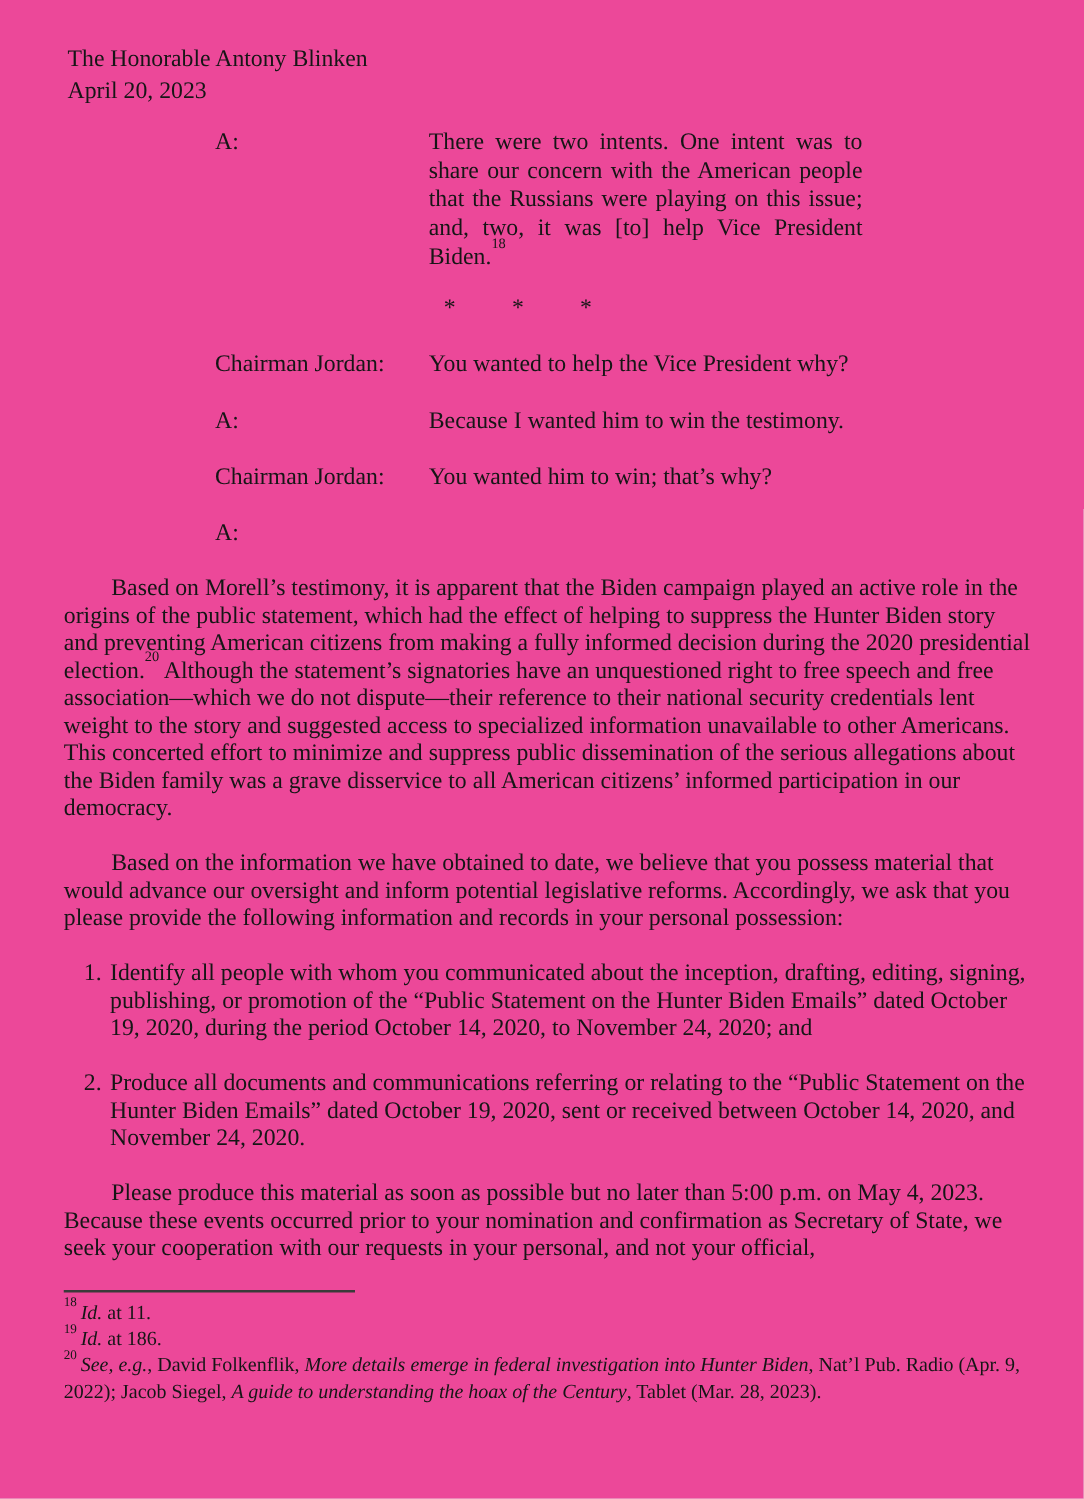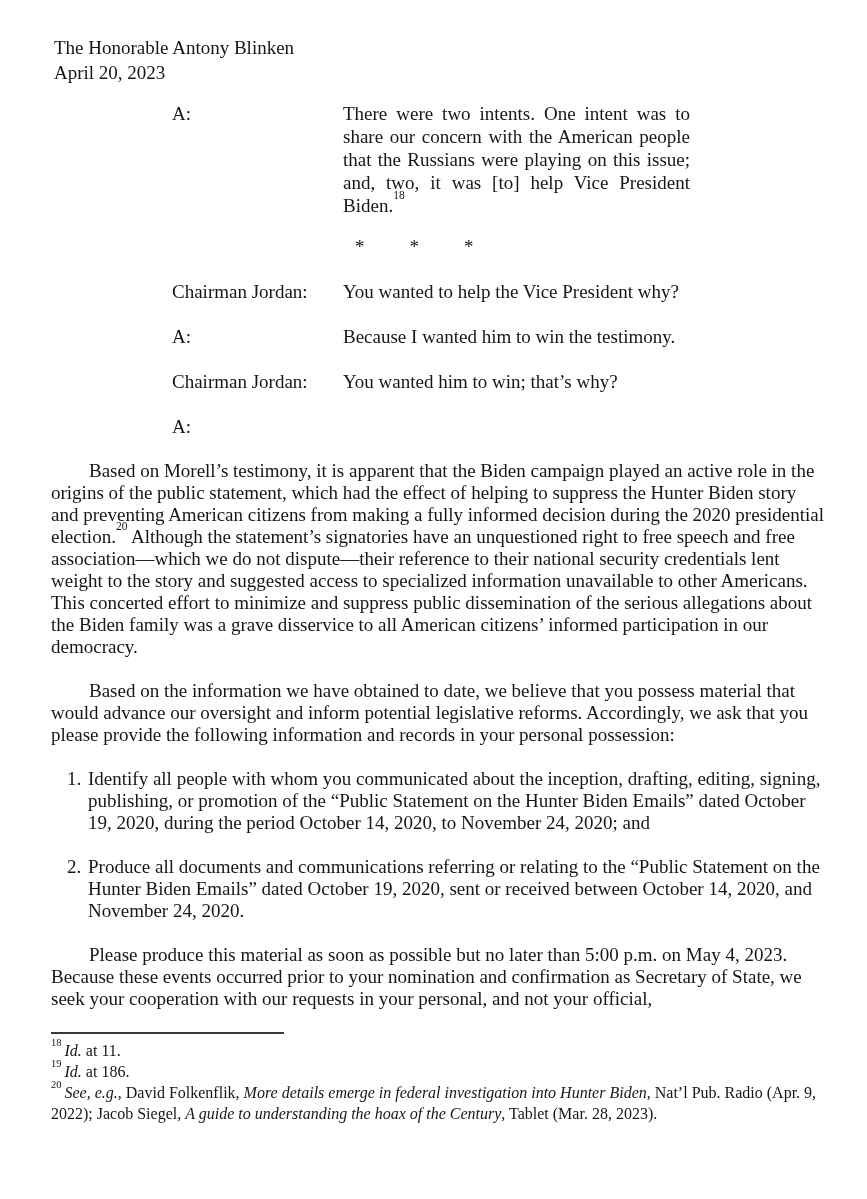--- a/index.html
+++ b/index.html
@@ -1,21 +1,21 @@
 <!DOCTYPE html>
 <html><head>
 <meta charset="utf-8">
 <style>
   html, body { margin: 0; padding: 0; background: #e8e8e8; }
   .page {
     position: relative;
     width: 867px;
     height: 1199px;
     margin: 0 auto;
-    background: #ffffff;
+    background: #ec4899;
     color: #161616;
     font-family: "Liberation Serif", "DejaVu Serif", serif;
     overflow: hidden;
     box-sizing: border-box;
     padding: 36px 42px 0 51px;
   }
   
   .header { font-size: 19px; line-height: 24.5px; margin-left: 3px; }
   
   .transcript { margin-top: 17px; font-size: 19px; line-height: 23px; }

